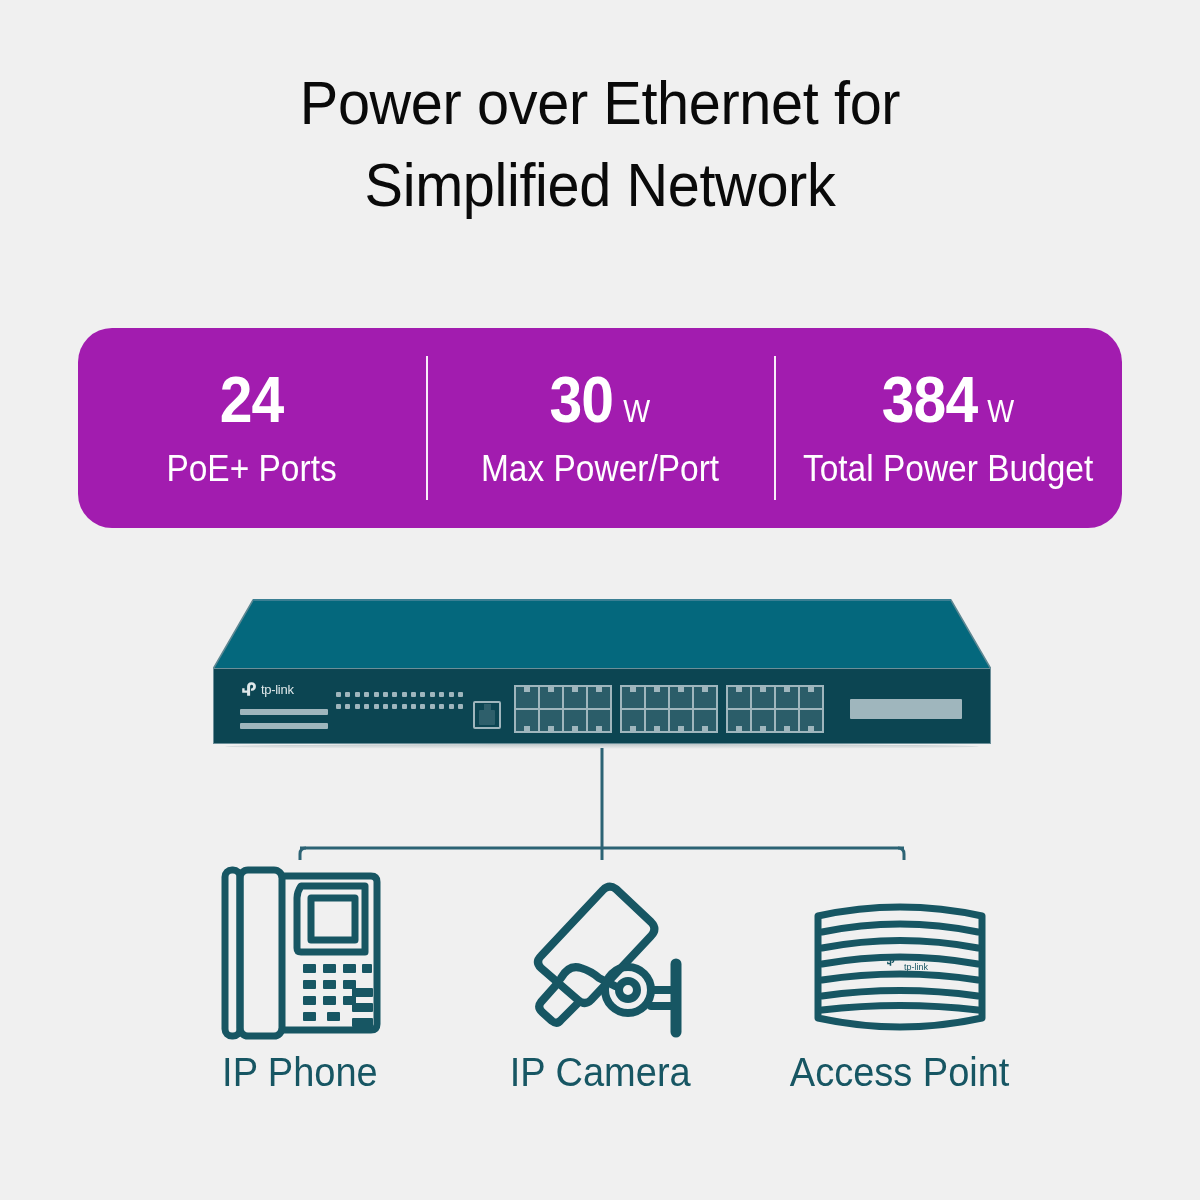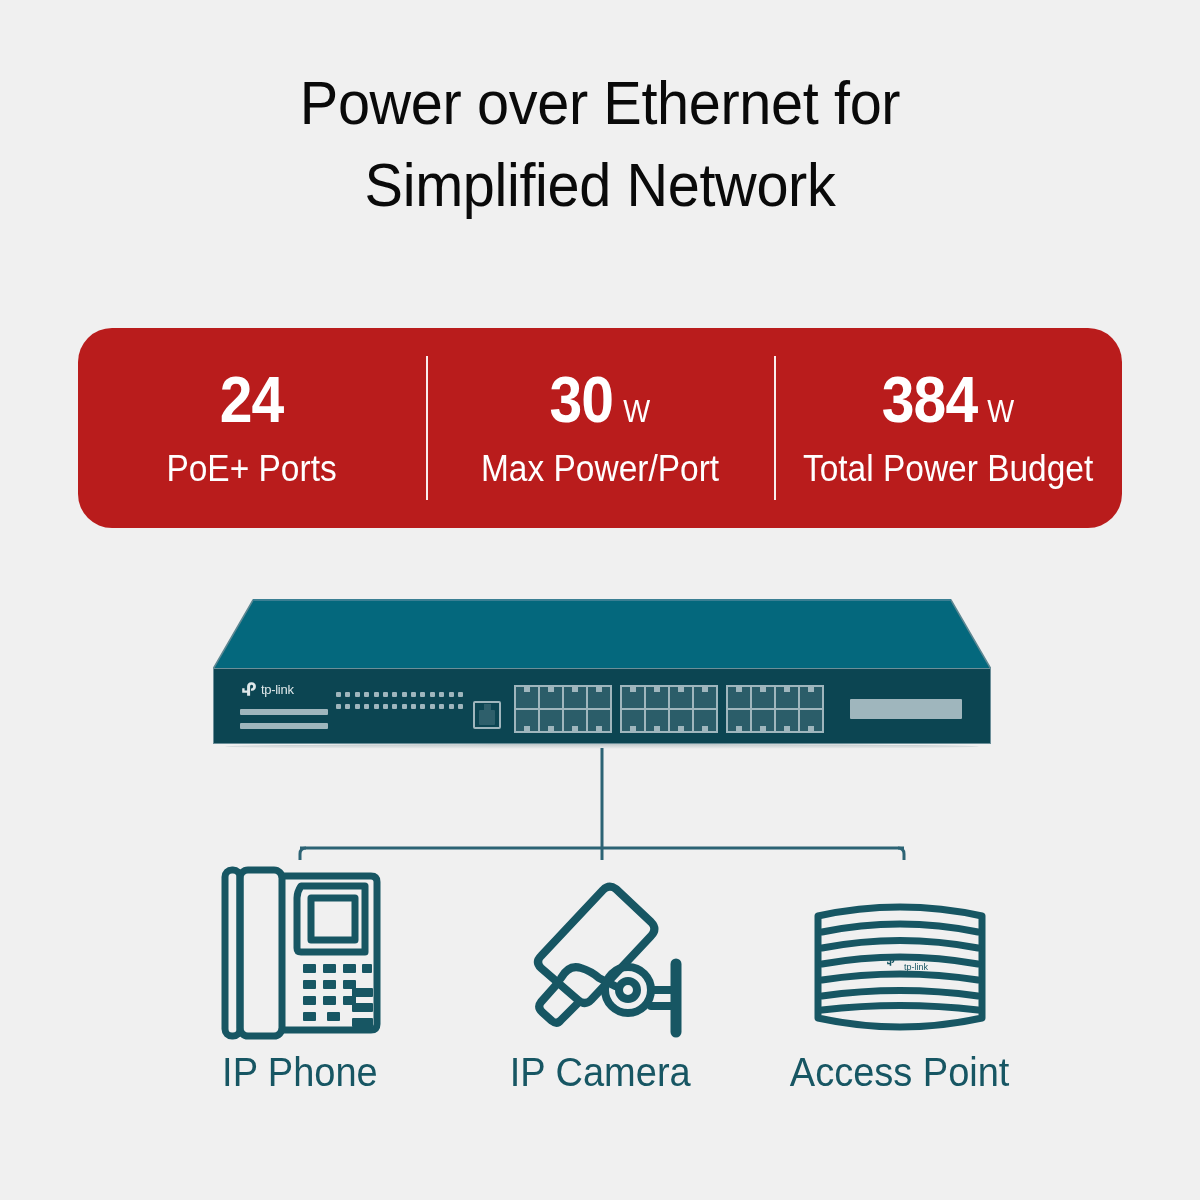--- a/index.html
+++ b/index.html
@@ -38,21 +38,21 @@
   }
   .headline .hl-line { display: block; white-space: nowrap; }
 
   
   .stats-panel {
     position: absolute;
     left: 78px;
     top: 328px;
     width: 1044px;
     height: 200px;
-    background: #b91c1c;
+    background: #a21caf;
     border-radius: 34px;
     display: flex;
     align-items: stretch;
     box-sizing: border-box;
   }
   .stat {
     flex: 1 1 0;
     position: relative;
     display: flex;
     flex-direction: column;

